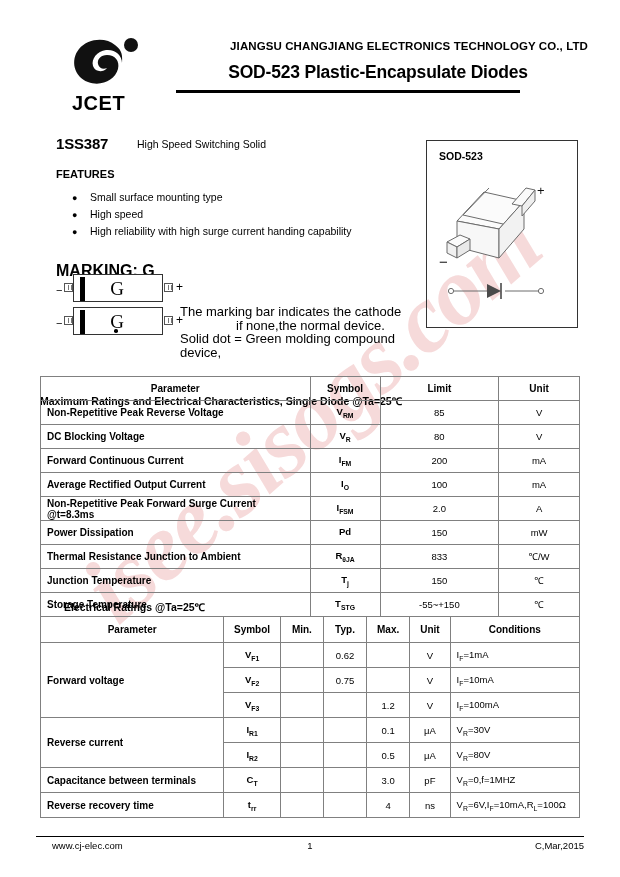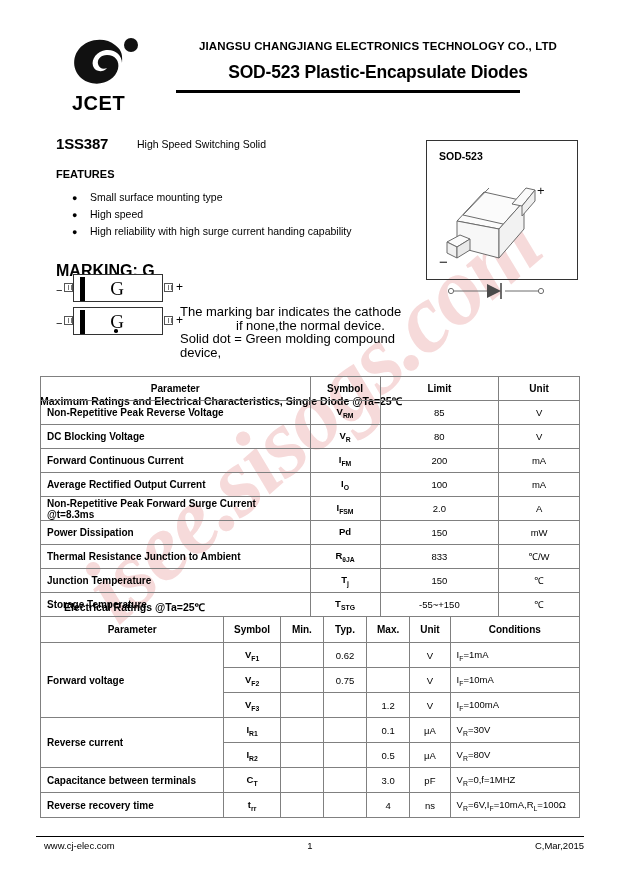--- a/index.html
+++ b/index.html
@@ -69,21 +69,21 @@
     font-size: 20px;
     font-weight: 700;
     letter-spacing: 0.5px;
     text-align: right;
   }
   .company {
     position: absolute;
     left: 168px;
     top: 40px;
     width: 420px;
-    text-align: center;
+    text-align: right;
     font-size: 11.5px;
     font-weight: 700;
     letter-spacing: 0.1px;
   }
   .doc-title {
     position: absolute;
     left: 168px;
     top: 62px;
     width: 420px;
     text-align: center;
@@ -233,21 +233,21 @@
     line-height: 13.5px;
   }
   .note-line.indent { padding-left: 56px; }
 
   
   .pkg-box {
     position: absolute;
     left: 426px;
     top: 140px;
     width: 152px;
-    height: 140px;
+    height: 188px;
     border: 1px solid #333;
     box-sizing: border-box;
     background: transparent;
   }
   .pkg-label {
     position: absolute;
     left: 12px;
     top: 9px;
     font-size: 10.5px;
     font-weight: 700;
@@ -317,21 +317,21 @@
     background: #000;
   }
   .footer {
     position: absolute;
     left: 36px;
     top: 840px;
     width: 548px;
     height: 16px;
     font-size: 9.5px;
   }
-  .footer .fl { position: absolute; left: 8px; text-align: center; }
+  .footer .fl { position: absolute; left: 16px; text-align: center; }
   .footer .fc { position: absolute; left: 0; width: 548px; text-align: center; }
   .footer .fr { position: absolute; right: 0; }
 </style>
 </head>
 <body>
 
 <div id="watermark">
   <div class="wm-text">isee.sisogs.com</div>
 </div>
 

